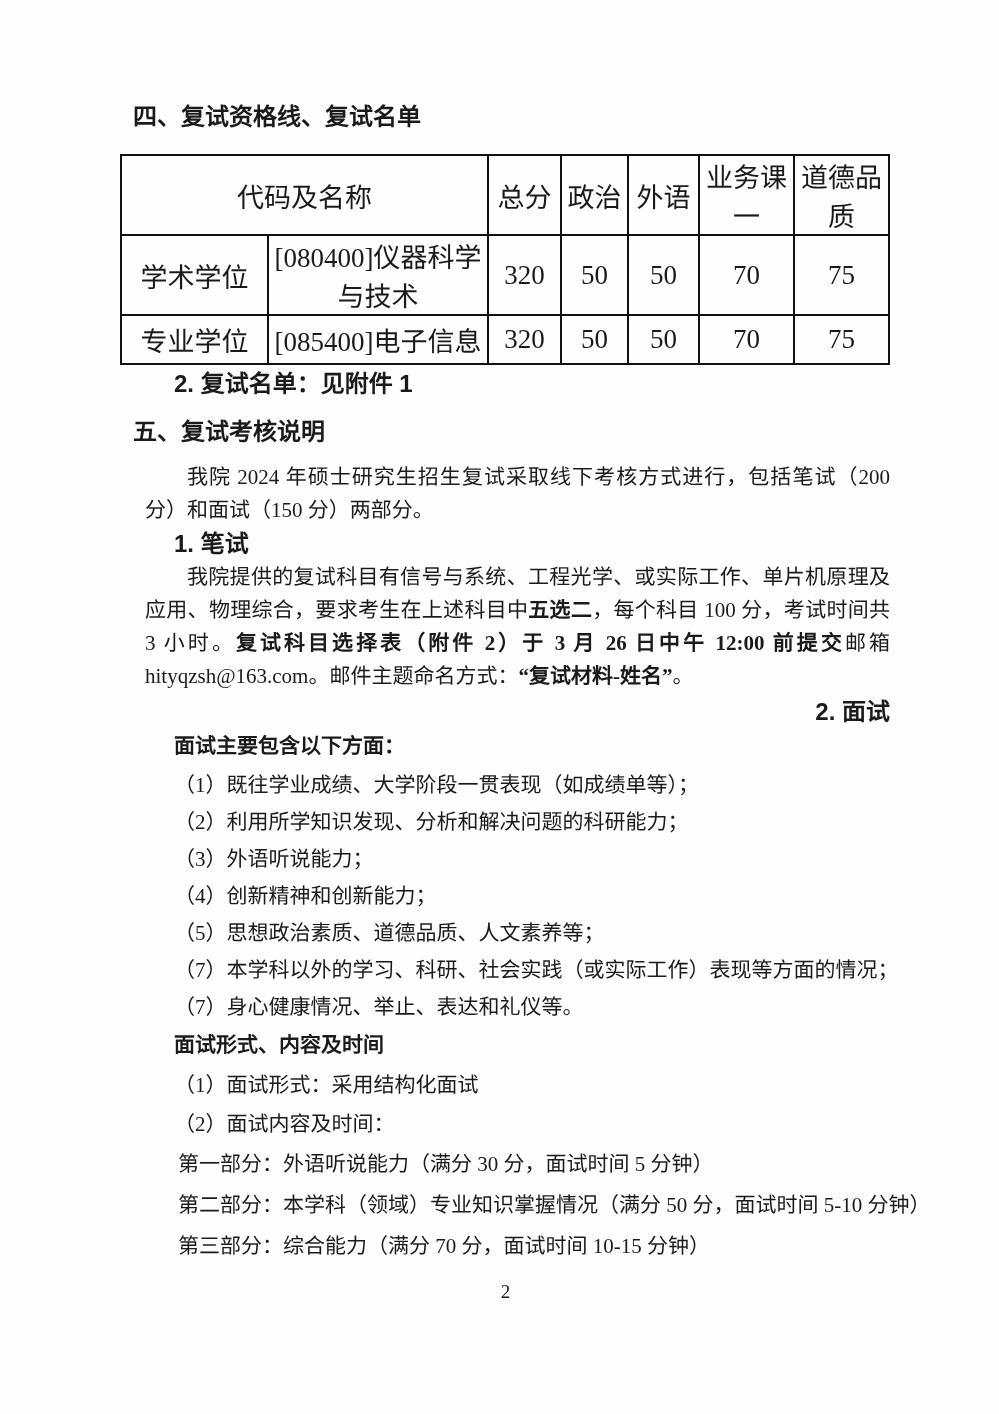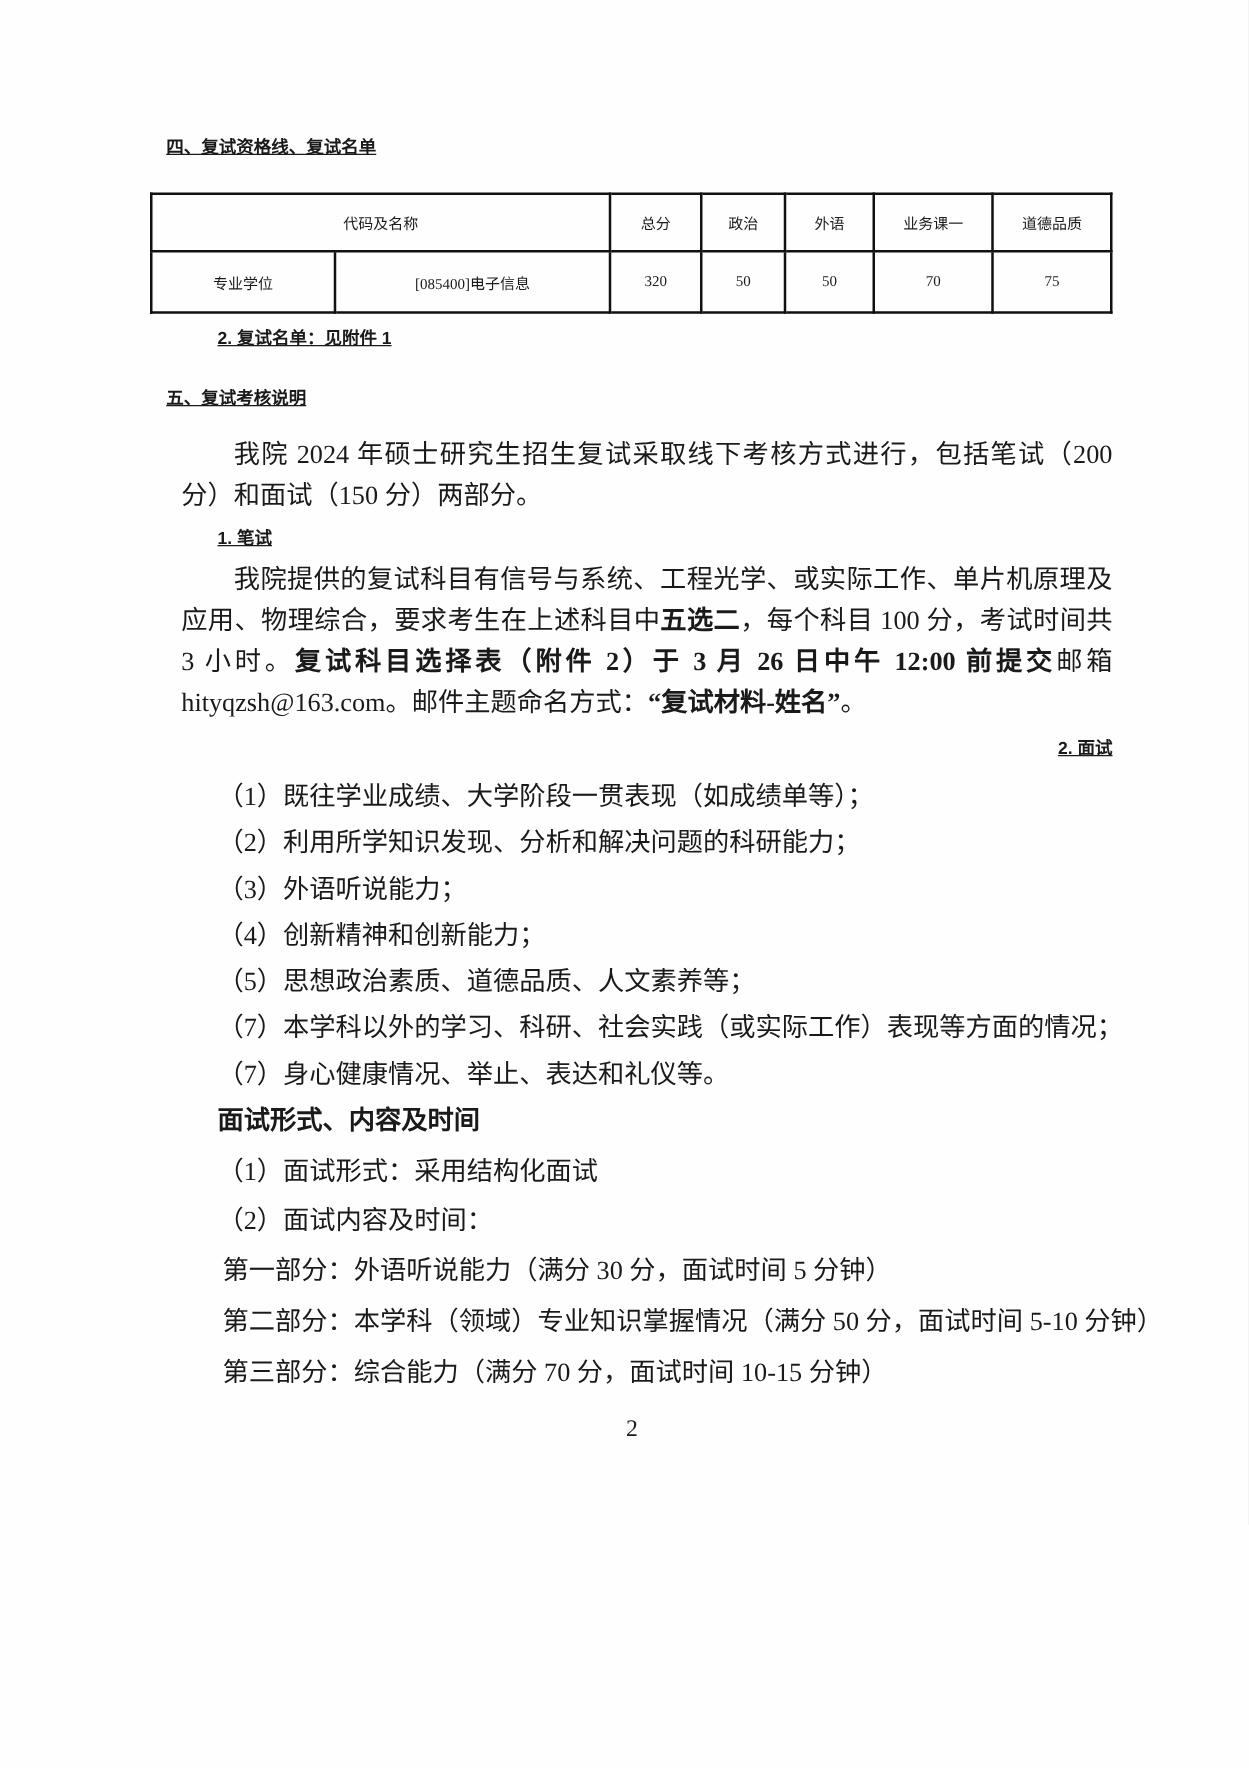--- a/index.html
+++ b/index.html
@@ -17,38 +17,37 @@
     padding: 104px 109px 0 133px;
     color: #1a1a1a;
     font-family: "Liberation Serif", "DejaVu Serif", serif;
     font-size: 21px;
     overflow: hidden;
   }
   
   .h-gothic {
     font-family: "Liberation Sans", "DejaVu Sans", sans-serif;
     font-weight: bold;
-    font-size: 14px;
+    font-size: 24px;
     line-height: 26px;
     margin: 0;
     white-space: nowrap;
-    text-decoration: underline;
   }
   .sec-heading { margin-bottom: 24px; }
   .sub-heading { margin-left: 41px; margin-bottom: 13px; }
   .sub-heading-after-table { margin-left: 41px; margin-top: 6px; margin-bottom: 22px; }
   .sec5-heading { margin-bottom: 16px; }
 
   table.score-table {
     border-collapse: collapse;
     table-layout: fixed;
     width: 768px;
     margin-left: -13px;
     margin-bottom: 6px;
-    font-size: 12px;
+    font-size: 27px;
   }
   table.score-table th,
   table.score-table td {
     border: 2px solid #111;
     text-align: center;
     vertical-align: middle;
     font-weight: normal;
     padding: 0 2px;
     overflow: hidden;
   }
@@ -133,20 +132,29 @@
         <th colspan="2">代码及名称</th>
         <th>总分</th>
         <th>政治</th>
         <th>外语</th>
         <th>业务课一</th>
         <th>道德品质</th>
       </tr>
     </thead>
     <tbody>
       <tr>
+        <td>学术学位</td>
+        <td class="program-cell">[080400]仪器科学与技术</td>
+        <td>320</td>
+        <td>50</td>
+        <td>50</td>
+        <td>70</td>
+        <td>75</td>
+      </tr>
+      <tr>
         <td>专业学位</td>
         <td class="program-cell">[085400]电子信息</td>
         <td>320</td>
         <td>50</td>
         <td>50</td>
         <td>70</td>
         <td>75</td>
       </tr>
     </tbody>
   </table>
@@ -156,20 +164,21 @@
   <h2 class="h-gothic sec5-heading">五、复试考核说明</h2>
 
   <p class="body-par">我院 2024 年硕士研究生招生复试采取线下考核方式进行，包括笔试（200 分）和面试（150 分）两部分。</p>
 
   <h3 class="h-gothic sub-heading h-inline">1. 笔试</h3>
 
   <p class="body-par"><span>我院提供的复试科目有信号与系统、工程光学、或实际工作、单片机原理及应用、物理综合，要求考生在上述科目中</span><span class="bold-run">五选二</span><span>，每个科目 100 分，考试时间共 3 小时。</span><span class="bold-run">复试科目选择表（附件 2）于 3 月 26 日中午 12:00 前提交</span><span>邮箱 hityqzsh@163.com。邮件主题命名方式：</span><span class="bold-run">“复试材料-姓名”</span><span>。</span></p>
 
   <h3 class="h-gothic sub-heading h-interview">2. 面试</h3>
 
+  <p class="aspects-label">面试主要包含以下方面：</p>
 
   <ul class="plain-list aspects-list">
     <li>（1）既往学业成绩、大学阶段一贯表现（如成绩单等）；</li>
     <li>（2）利用所学知识发现、分析和解决问题的科研能力；</li>
     <li>（3）外语听说能力；</li>
     <li>（4）创新精神和创新能力；</li>
     <li>（5）思想政治素质、道德品质、人文素养等；</li>
     <li>（7）本学科以外的学习、科研、社会实践（或实际工作）表现等方面的情况；</li>
     <li>（7）身心健康情况、举止、表达和礼仪等。</li>
   </ul>

